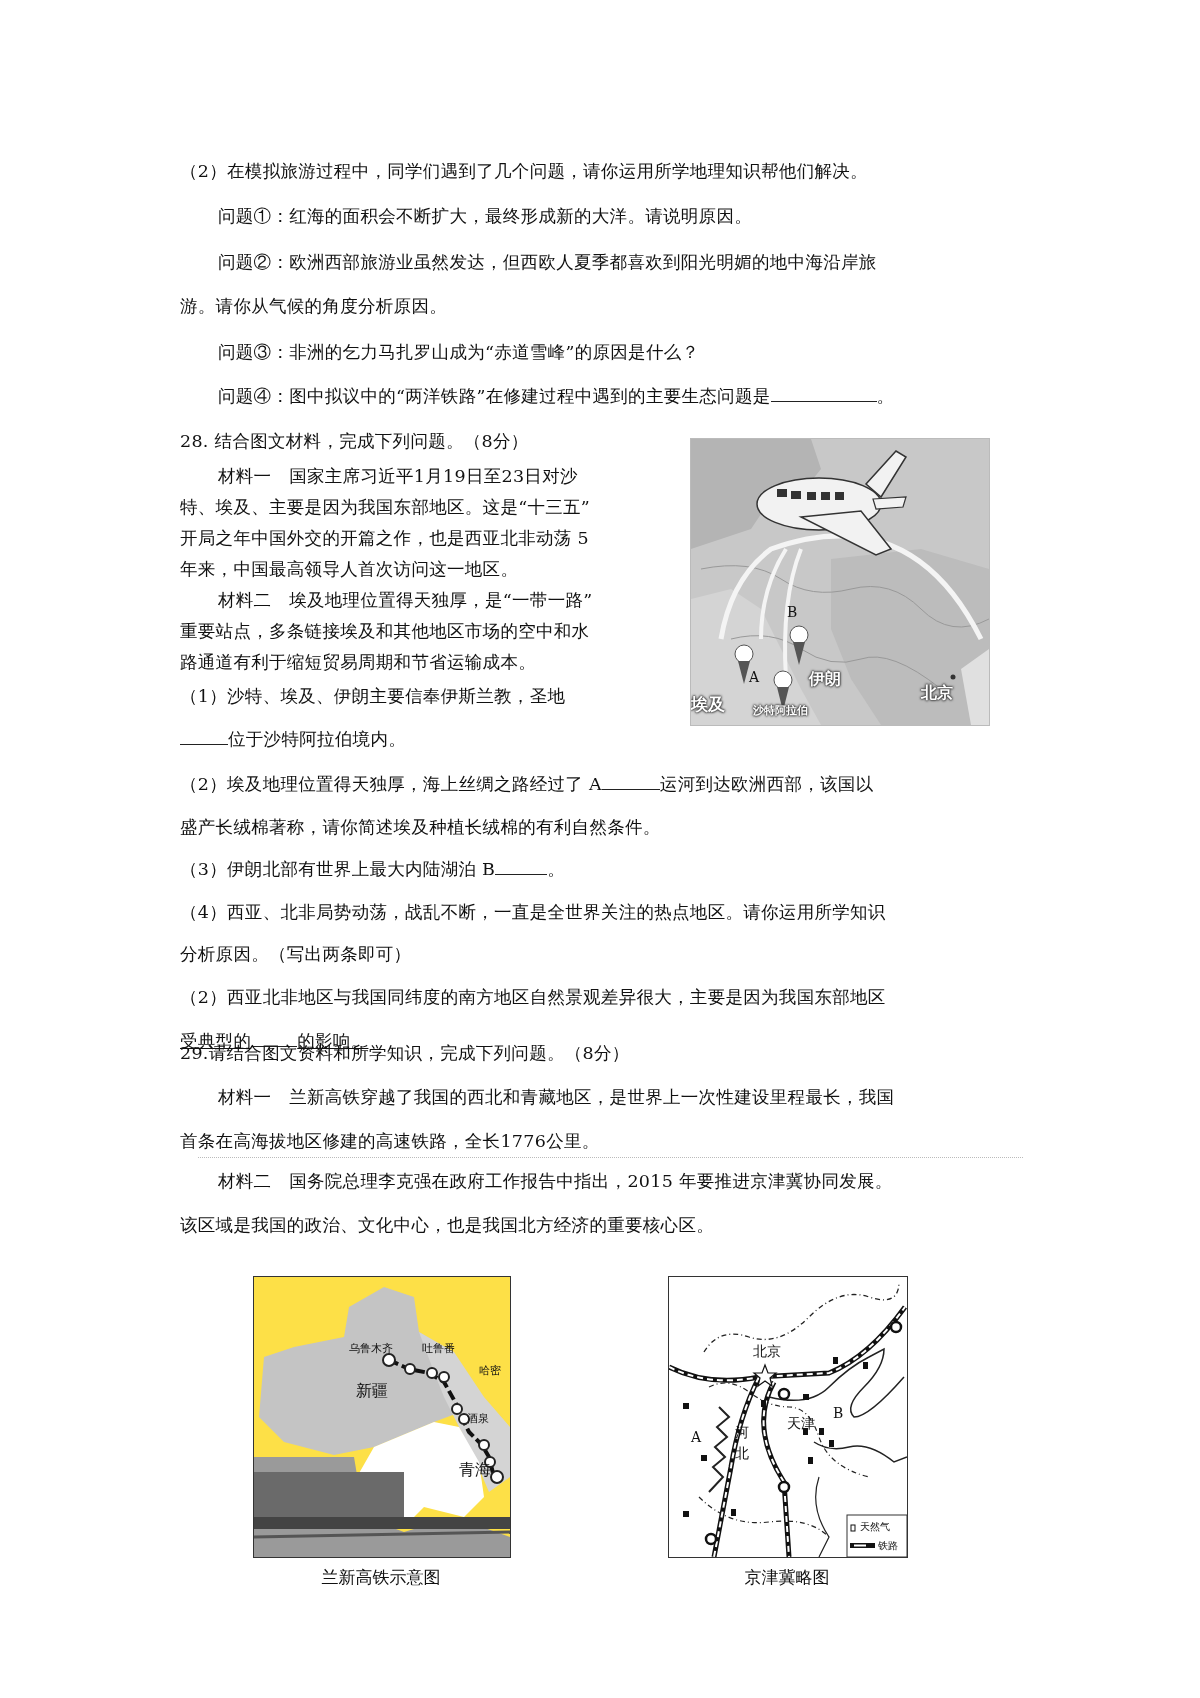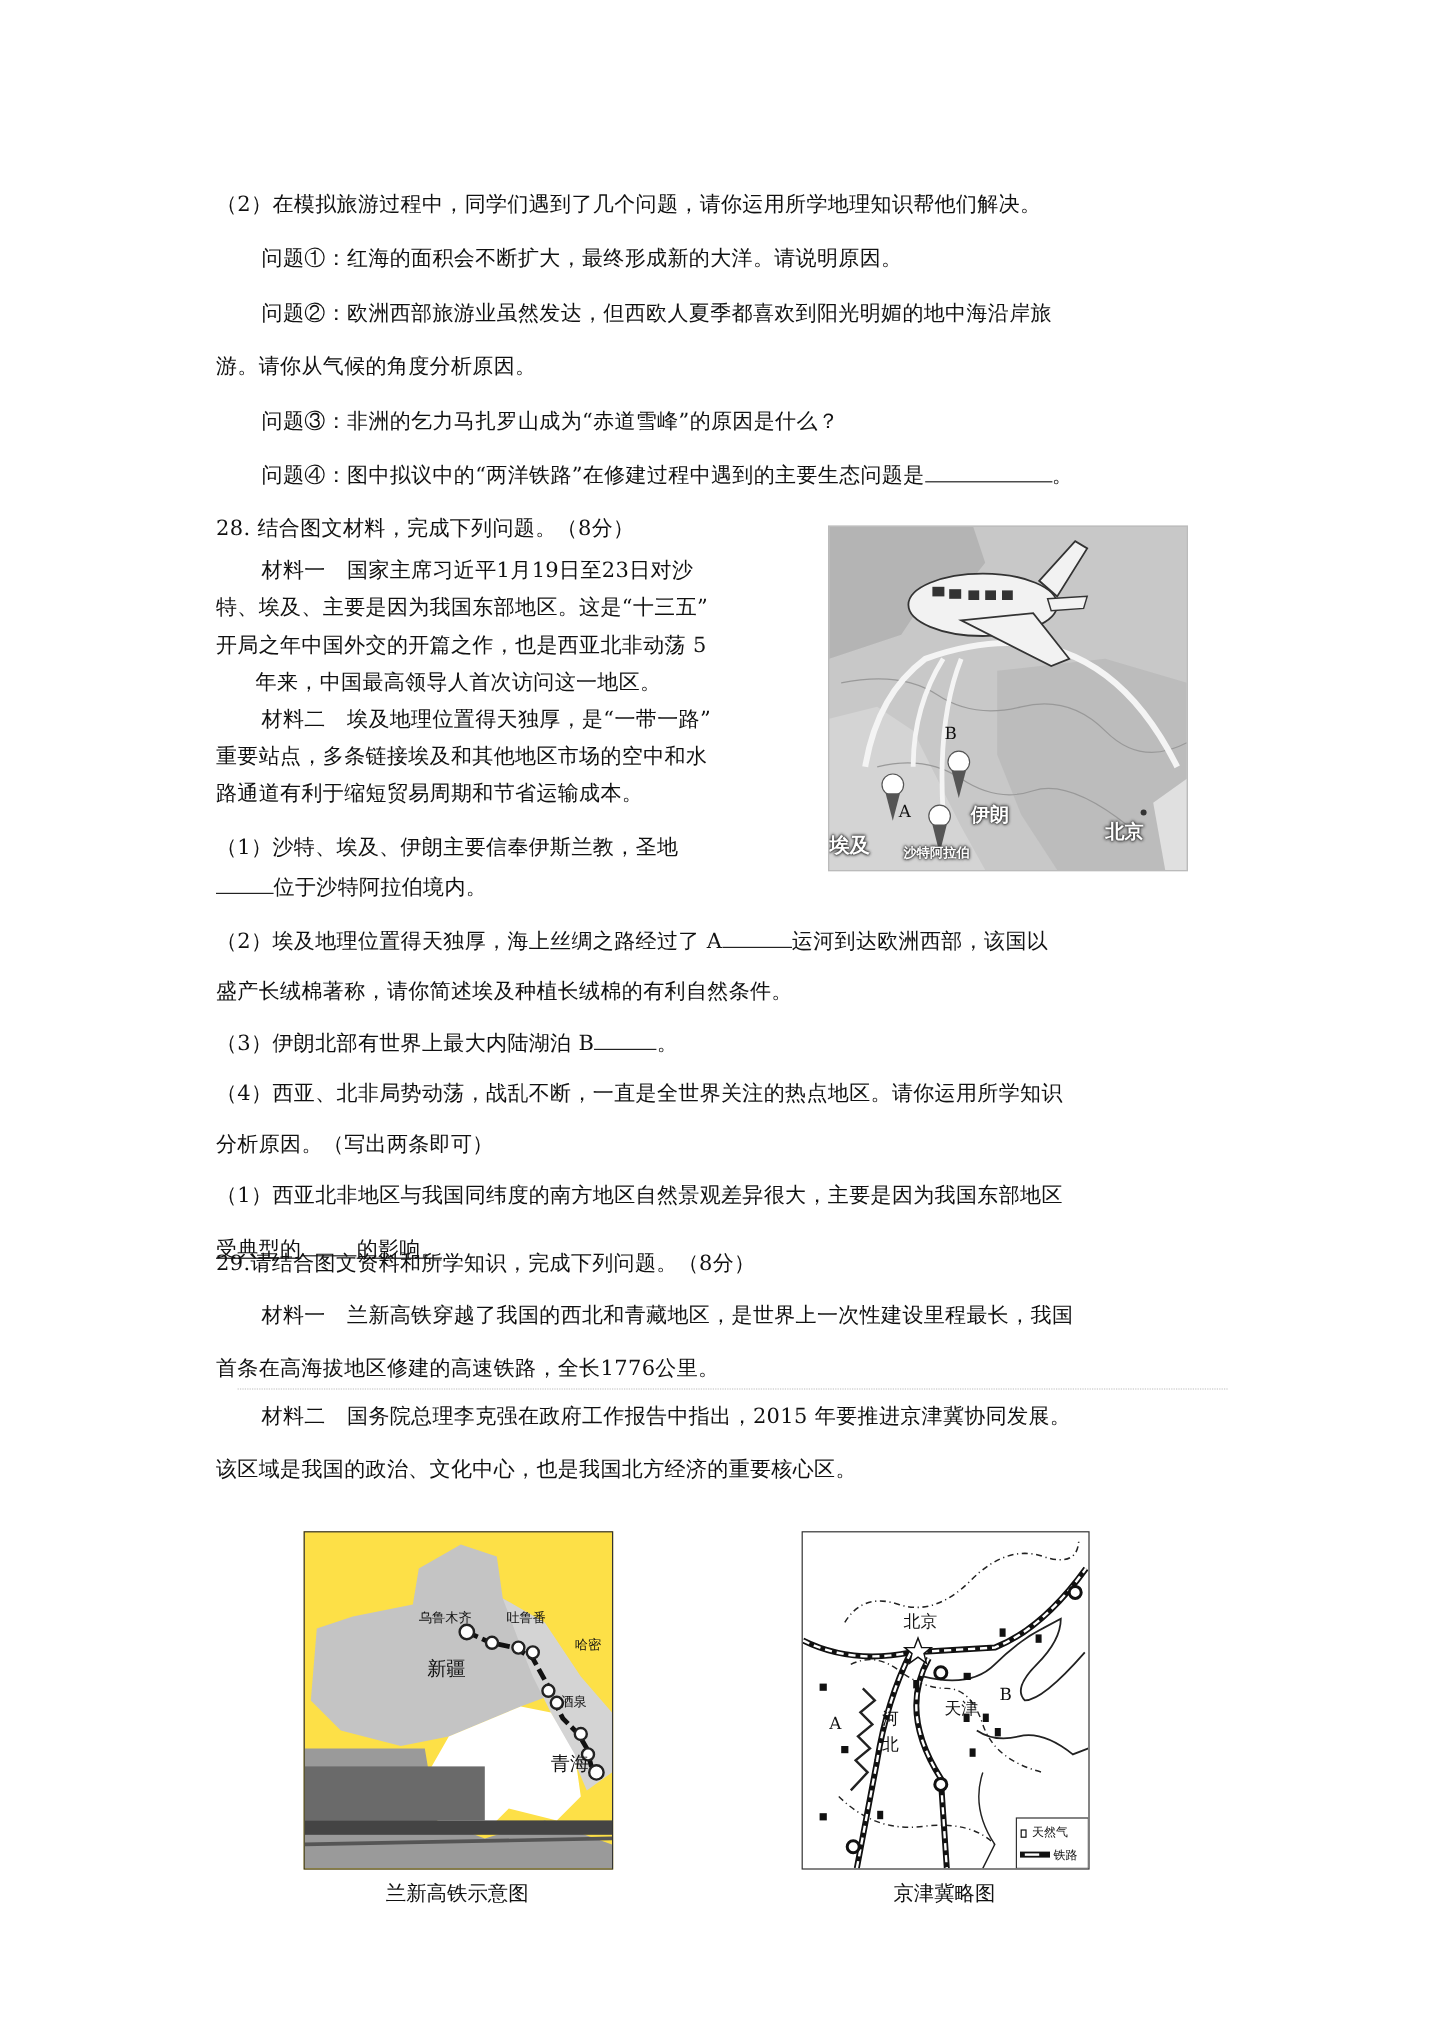--- a/index.html
+++ b/index.html
@@ -25,39 +25,39 @@
 <div class="line" style="left:218px;top:339px;">问题③：非洲的乞力马扎罗山成为“赤道雪峰”的原因是什么？</div>
 <div class="line" style="left:218px;top:383px;">
   <span>问题④：图中拟议中的“两洋铁路”在修建过程中遇到的主要生态问题是</span><span class="blank" style="width:106px;"></span><span>。</span>
 </div>
 
 <div class="line heading" style="left:180px;top:428px;">28. 结合图文材料，完成下列问题。（8分）</div>
 
 <div class="line" style="left:218px;top:463px;">材料一　国家主席习近平1月19日至23日对沙</div>
 <div class="line" style="left:180px;top:494px;">特、埃及、主要是因为我国东部地区。这是“十三五”</div>
 <div class="line" style="left:180px;top:525px;">开局之年中国外交的开篇之作，也是西亚北非动荡 5</div>
-<div class="line" style="left:180px;top:556px;margin-left:33px;">年来，中国最高领导人首次访问这一地区。</div>
+<div class="line" style="left:180px;top:556px;">年来，中国最高领导人首次访问这一地区。</div>
 <div class="line" style="left:218px;top:587px;">材料二　埃及地理位置得天独厚，是“一带一路”</div>
 <div class="line" style="left:180px;top:618px;">重要站点，多条链接埃及和其他地区市场的空中和水</div>
 <div class="line" style="left:180px;top:649px;">路通道有利于缩短贸易周期和节省运输成本。</div>
 
-<div class="line" style="left:180px;top:683px;margin-top:11px;">（1）沙特、埃及、伊朗主要信奉伊斯兰教，圣地</div>
+<div class="line" style="left:180px;top:683px;">（1）沙特、埃及、伊朗主要信奉伊斯兰教，圣地</div>
 <div class="line" style="left:180px;top:726px;">
   <span class="blank" style="width:48px;"></span><span>位于沙特阿拉伯境内。</span>
 </div>
 <div class="line" style="left:180px;top:771px;">
   <span>（2）埃及地理位置得天独厚，海上丝绸之路经过了 A</span><span class="blank" style="width:58px;"></span><span>运河到达欧洲西部，该国以</span>
 </div>
 <div class="line" style="left:180px;top:814px;">盛产长绒棉著称，请你简述埃及种植长绒棉的有利自然条件。</div>
 <div class="line" style="left:180px;top:856px;">
   <span>（3）伊朗北部有世界上最大内陆湖泊 B</span><span class="blank" style="width:52px;"></span><span>。</span>
 </div>
 <div class="line" style="left:180px;top:899px;">（4）西亚、北非局势动荡，战乱不断，一直是全世界关注的热点地区。请你运用所学知识</div>
 <div class="line" style="left:180px;top:941px;">分析原因。（写出两条即可）</div>
-<div class="line" style="left:180px;top:984px;">（1）西亚北非地区与我国同纬度的南方地区自然景观差异很大，主要是因为我国东部地区</div>
+<div class="line" style="left:180px;top:984px;">（2）西亚北非地区与我国同纬度的南方地区自然景观差异很大，主要是因为我国东部地区</div>
 <div class="line" style="left:180px;top:1028px;text-decoration:underline;">
   <span>受典型的</span><span class="blank" style="width:46px;"></span><span>的影响。</span>
 </div>
 
 <div class="map-box" style="left:690px;top:438px;width:298px;height:286px;background:#c8c8c8;border-color:#bbb;">
   <svg width="298" height="286" viewBox="0 0 298 286">
 
     <path d="M0,0 L120,0 L130,30 L110,55 L80,60 L60,90 L30,100 L0,110 Z" fill="#b4b4b4"></path>
     <path d="M0,160 L40,150 L70,170 L90,210 L110,250 L130,286 L0,286 Z" fill="#d4d4d4"></path>
     <path d="M140,120 L230,110 L298,130 L298,286 L190,286 L160,240 L140,190 Z" fill="#bcbcbc"></path>

